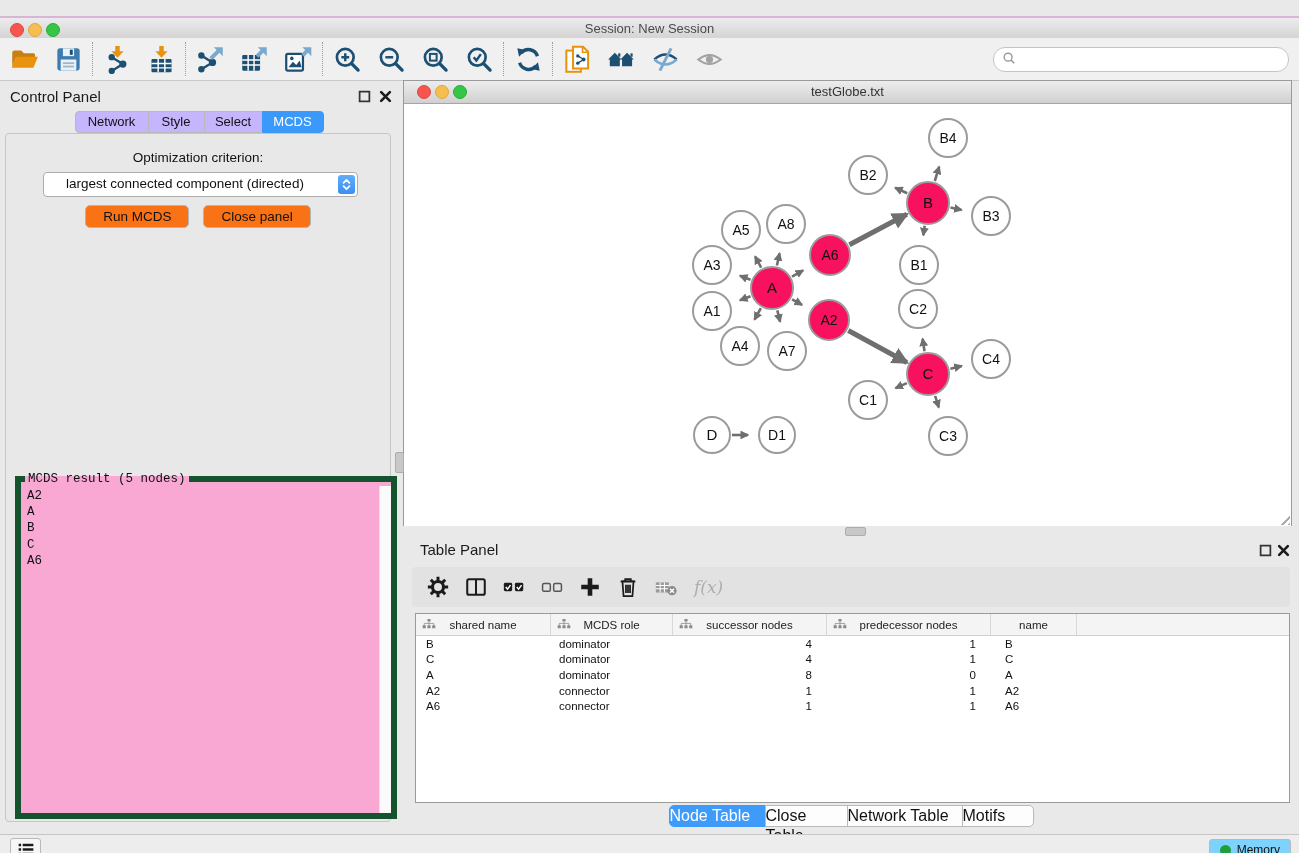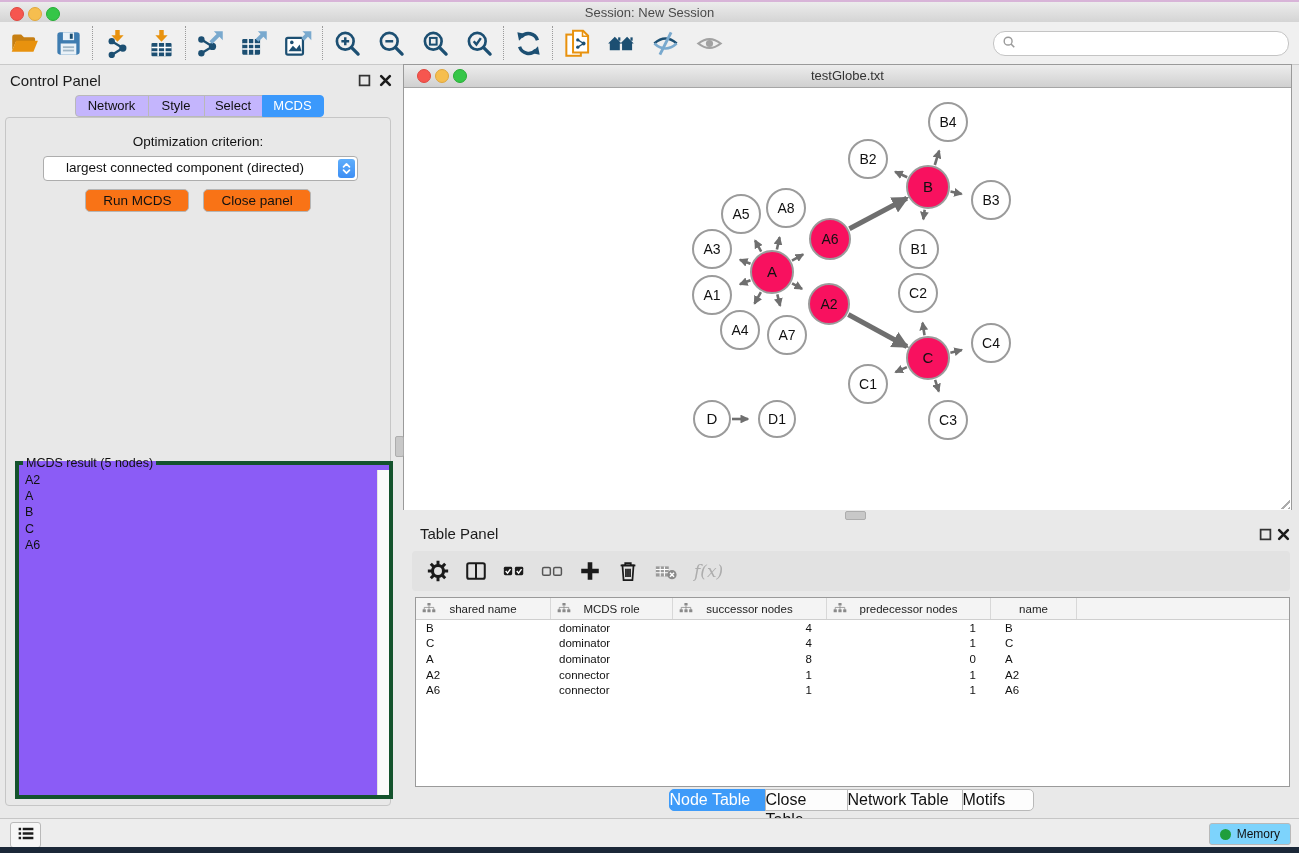--- a/index.html
+++ b/index.html
@@ -1,19 +1,19 @@
 <!DOCTYPE html>
 <html><head>
 <meta charset="utf-8">
 <style>
   html,body{margin:0;padding:0;}
   body{width:1299px;height:853px;position:relative;overflow:hidden;
        font-family:"Liberation Sans",sans-serif;background:#E9E9E9;
        -webkit-font-smoothing:antialiased;}
-  .abs{position:absolute;}
+  .abs{position:absolute;margin-top:16px;}
 
   
   #titlebar{left:0;top:0;width:1299px;height:22px;
     background:linear-gradient(#ECECEC,#D2D2D2);
     border-top:2px solid #D8B4D8;border-bottom:1px solid #ABABAB;}
   .tl{position:absolute;top:5px;width:12px;height:12px;border-radius:50%;}
   #titlebar .t-red{left:10px;background:#F6564F;border:1px solid #DF4840;}
   #titlebar .t-yel{left:28px;background:#F6BE4F;border:1px solid #DFA73D;}
   #titlebar .t-grn{left:46px;background:#35C648;border:1px solid #27AD36;}
   #titlebar .t-title{position:absolute;left:0;right:0;top:3px;text-align:center;
@@ -53,21 +53,21 @@
   #criterion-select{position:absolute;left:37px;right:32px;top:38px;height:23px;
     background:#fff;border:1px solid #ADADAD;border-radius:4px;cursor:default;}
   #criterion-value{position:absolute;left:22px;top:3px;font-size:13.5px;color:#111;white-space:nowrap;}
   #criterion-stepper{position:absolute;right:2px;top:2px;width:17px;height:19px;
     background:linear-gradient(#5FAEFB,#3D8EF4);border-radius:3px;}
   #criterion-stepper svg{width:13px;height:17px;margin:1px 2px;}
   #cp-buttons{position:absolute;left:0;right:0;top:71px;display:flex;justify-content:center;gap:14px;}
   .cp-btn{height:21px;line-height:21px;background:#f97316;border:1px solid #B5B5B5;
     border-radius:5px;font-size:13.5px;color:#111;padding:0 17px;cursor:default;}
   #mcds-fieldset{position:absolute;left:9px;width:370px;top:338px;height:335px;
-    background:#8b5cf6;border:4px solid #14532d;margin:0;padding:0;}
+    background:#f9a8d4;border:6px solid #14532d;margin:0;padding:0;font-family:Liberation Mono, monospace;}
   #mcds-fieldset legend{font-size:12.5px;color:#111;margin-left:4px;padding:0 3px;}
   #mcds-list{position:absolute;left:0;top:0;right:12px;bottom:0;overflow:hidden;
     font-size:12.5px;color:#111;padding:2px 0 0 6px;line-height:16.2px;}
   #mcds-scroll{position:absolute;right:0;top:0;bottom:0;width:11px;background:#FAFAFA;
     border-left:1px solid #E4E4E4;}
 
   
   #network-window{left:403px;top:64px;width:889px;height:446px;
     border:1px solid #9A9A9A;background:#fff;box-sizing:border-box;}
   #nw-titlebar{position:relative;height:22px;background:linear-gradient(#EDEDED,#D0D0D0);

